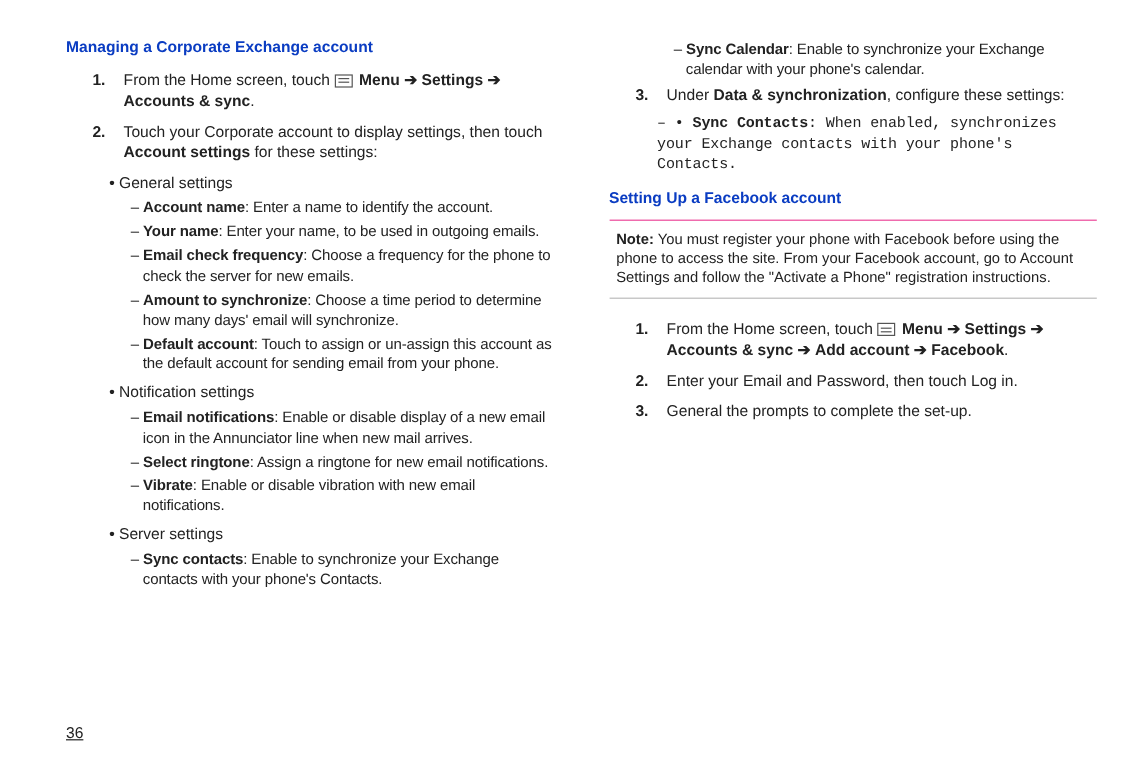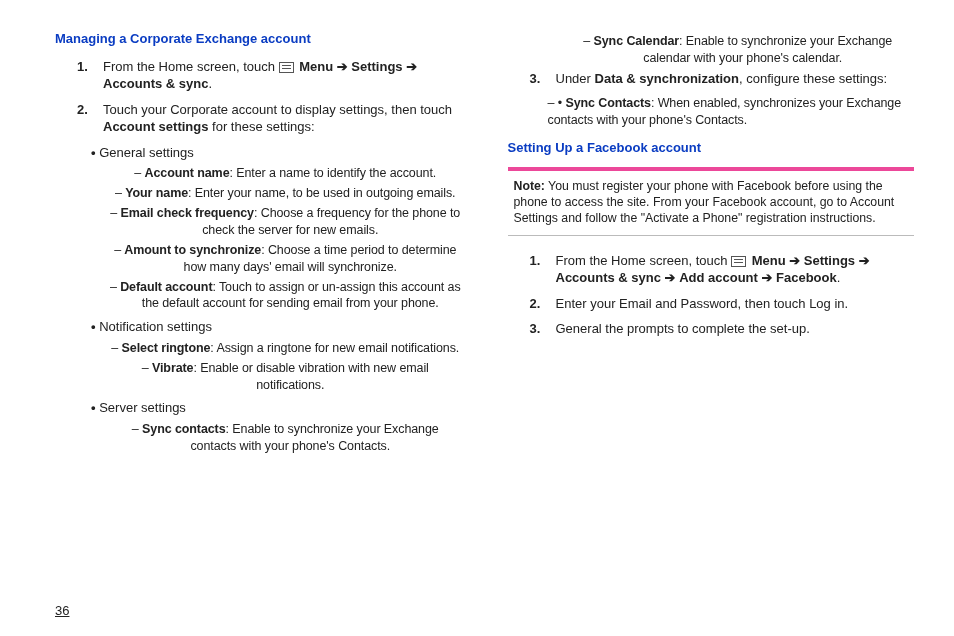--- a/index.html
+++ b/index.html
@@ -44,21 +44,20 @@
   .bullet-list {
     margin-left: 36px;
   }
   .bullet-item::before {
     content: "• ";
     font-weight: bold;
   }
   .bullet-item { margin: 6px 0 4px 0; font-weight: normal; }
   .dash-list {
     margin-left: 18px;
-    text-align: center;
   }
   .dash-item {
     margin: 3px 0 3px 0;
     text-indent: -10px;
     padding-left: 10px;
     font-size: 12.5px;
   }
   .dash-item::before {
     content: "– ";
   }
@@ -77,21 +76,21 @@
   .menu-icon::before, .menu-icon::after {
     content:"";
     position:absolute;
     left:2px; right:2px;
     height:1.2px;
     background:#555;
   }
   .menu-icon::before { top:2.5px; }
   .menu-icon::after  { top:5.5px; }
   .note-box {
-    border-top: 4px solid #ec4899;
+    border-top: 1px solid #ec4899;
     border-bottom: 1px solid #bbb;
     padding: 8px 6px;
     margin: 10px 0 16px 0;
     font-size: 12.3px;
     line-height: 1.3;
   }
   .note-box .label { font-weight: bold; }
   .page-number {
     position: absolute;
     bottom: 16px;
@@ -136,20 +135,21 @@
       <div class="dash-list condensed">
         <div class="dash-item"><span class="b">Account name</span><span>: Enter a name to identify the account.</span></div>
         <div class="dash-item"><span class="b">Your name</span><span>: Enter your name, to be used in outgoing emails.</span></div>
         <div class="dash-item"><span class="b">Email check frequency</span><span>: Choose a frequency for the phone to check the server for new emails.</span></div>
         <div class="dash-item"><span class="b">Amount to synchronize</span><span>: Choose a time period to determine how many days' email will synchronize.</span></div>
         <div class="dash-item"><span class="b">Default account</span><span>: Touch to assign or un-assign this account as the default account for sending email from your phone.</span></div>
       </div>
 
       <div class="bullet-item">Notification settings</div>
       <div class="dash-list condensed">
+        <div class="dash-item"><span class="b">Email notifications</span><span>: Enable or disable display of a new email icon in the Annunciator line when new mail arrives.</span></div>
         <div class="dash-item"><span class="b">Select ringtone</span><span>: Assign a ringtone for new email notifications.</span></div>
         <div class="dash-item"><span class="b">Vibrate</span><span>: Enable or disable vibration with new email notifications.</span></div>
       </div>
 
       <div class="bullet-item">Server settings</div>
       <div class="dash-list condensed">
         <div class="dash-item"><span class="b">Sync contacts</span><span>: Enable to synchronize your Exchange contacts with your phone's Contacts.</span></div>
       </div>
     </div>
   </div>
@@ -163,21 +163,21 @@
     <div class="num-list">
       <div class="num-item">
         <span class="num">3.</span>
         <span class="txt">
           <span>Under </span><span class="b">Data &amp; synchronization</span><span>, configure these settings:</span>
         </span>
       </div>
     </div>
 
     <div class="bullet-list condensed" style="margin-left:40px;">
-      <div class="dash-item" style="text-indent:0;padding-left:0;">• <span class="b">Sync Contacts</span><span>: When enabled, synchronizes your Exchange contacts with your phone's Contacts.</span></div>
+      <div class="dash-item" style="text-indent:0;padding-left:0;font-family:Liberation Mono, monospace;">• <span class="b">Sync Contacts</span><span>: When enabled, synchronizes your Exchange contacts with your phone's Contacts.</span></div>
     </div>
 
     <div class="section-heading" style="margin-top:10px;">Setting Up a Facebook account</div>
 
     <div class="note-box">
       <span class="label">Note:</span><span> You must register your phone with Facebook before using the phone to access the site. From your Facebook account, go to Account Settings and follow the "Activate a Phone" registration instructions.</span>
     </div>
 
     <div class="num-list">
       <div class="num-item">

